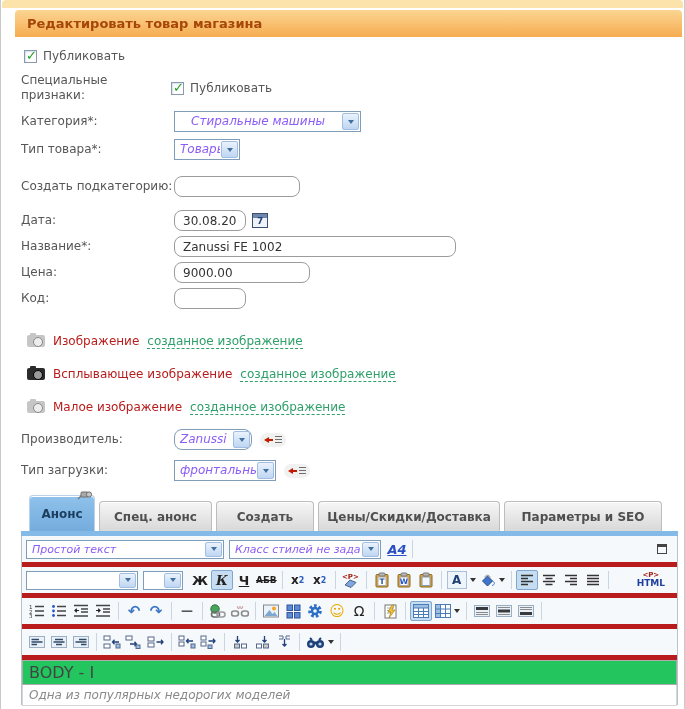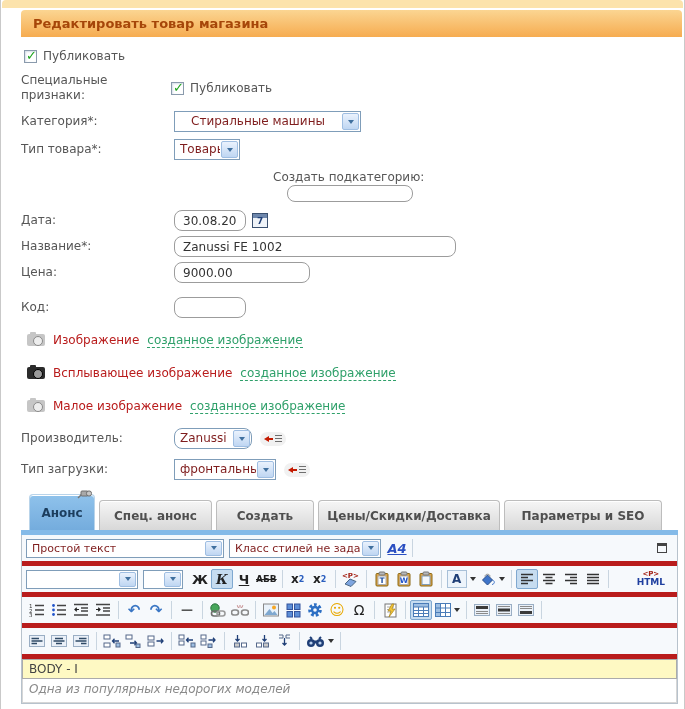--- a/index.html
+++ b/index.html
@@ -1,37 +1,37 @@
 <!DOCTYPE html>
 <html><head>
 <meta charset="utf-8">
 <style>
   * { margin:0; padding:0; box-sizing:border-box; }
   html,body { background:#fff; }
   body { font-family:"DejaVu Sans","Liberation Sans",sans-serif; font-size:12px; color:#565656; }
   .page { width:685px; height:709px; overflow:hidden; background:#fff;
           border-left:1px solid #C9C9C9; border-right:1px solid #C9C9C9; position:relative; }
   .topstrip { height:8px; background:#FCE3AC; border-radius:4px 4px 0 0; margin:0 1px; }
-  .header { margin:2px 2px 0 20px; height:27px; border-radius:4px 4px 0 0;
+  .header { margin:2px 2px 0 14px; height:27px; border-radius:4px 4px 0 0;
             background:linear-gradient(#FBD592,#F6AC50); display:flex; align-items:center; }
   .header .title { color:#A64609; font-weight:bold; font-size:13px; padding-left:12px; }
   .content { padding:12px 6px 0 20px; }
 
   
   .frow { display:flex; align-items:center; margin-bottom:6px; }
   .flabel { width:153px; flex:none; color:#565656; line-height:1.25; }
   .fvalue { display:flex; align-items:center; gap:6px; }
 
   .cb { width:13px; height:13px; border:1px solid #8A9AAC; background:#fff; position:relative;
         display:inline-block; box-shadow:inset 1px 1px 2px #D6DEE8; flex:none; }
   .cb::after { content:"✓"; position:absolute; left:1px; top:-3px; color:#1CA31C; font-weight:bold; font-size:13px; }
   .cblabel { color:#565656; }
 
   .sel { display:inline-flex; align-items:stretch; height:21px; border:1px solid #7F9DB9; background:#fff; }
-  .sel .txt { padding:2px 5px 0 5px; white-space:nowrap; overflow:hidden; color:#7f1d1d; flex:1; }
+  .sel .txt { padding:2px 5px 0 5px; white-space:nowrap; overflow:hidden; color:#8b5cf6; flex:1;font-style:italic; }
   .sel.center .txt { text-align:center; }
   .sel .btn { width:17px; margin:1px; background:linear-gradient(#EAF2FD,#BFD6F2); border:1px solid #9FBEE2;
               border-radius:2px; display:flex; align-items:center; justify-content:center; flex:none; }
   .sel .btn::after { content:""; border-left:3.5px solid transparent; border-right:3.5px solid transparent;
                      border-top:4.5px solid #40709F; }
   .inp { height:21px; border:1px solid #9C9C9C; border-radius:8px; padding:0 8px; font-size:12px;
          color:#333; font-family:inherit; outline:none; background:#fff; }
 
   .cal { width:16px; height:15px; border:1px solid #3A5070; background:#EFF3F8; position:relative; display:inline-block; }
   .cal::before { content:""; position:absolute; top:0; left:0; right:0; height:4px; background:#6E87AC; }
@@ -83,21 +83,21 @@
              border-top:4px solid #333; margin-left:3px; }
   .maxbox { width:10px; height:10px; border:1px solid #444; border-top-width:3px; margin-right:6px; }
   .htmlbtn { display:inline-flex; flex-direction:column; align-items:center; line-height:1; margin-right:8px; cursor:pointer; }
   .htmlbtn .p { color:#A32014; font-size:7px; font-weight:bold; }
   .htmlbtn .h { color:#1F3F9F; font-size:9px; font-weight:bold; }
   .undoredo { color:#3A76C4; font-size:15px; font-weight:bold; }
   .hrglyph { color:#555; font-weight:bold; }
   .smiley { color:#E8A800; font-size:15px; }
   .omega { font-size:14px; color:#222; }
   .spacer { flex:1; }
-  .statusbar { border:1px solid #ABABAB; background:#fef9c3; margin:0; padding:2px 6px; font-size:12px; color:#444; flex:none; }
+  .statusbar { border:1px solid #ABABAB; background:#22c55e; margin:0; padding:2px 6px; font-size:16px; color:#444; flex:none; }
   .econtent { background:#fff; border:1px solid #D6D6D6; border-top:none; flex:1; padding:3px 6px;
               font-style:italic; color:#8A8A8A; font-size:12px; }
   .pin { position:absolute; top:-7px; right:2px; }
 </style>
 </head>
 <body>
 
 <div class="page">
   <div class="topstrip"></div>
   <div class="header">
@@ -130,42 +130,42 @@
     </div>
 
     <div class="frow" style="margin-bottom:10px;">
       <div class="flabel">Тип товара*:</div>
       <div class="sel" style="width:66px;">
         <span class="txt">Товары</span>
         <span class="btn"></span>
       </div>
     </div>
 
-    <div class="frow" style="margin-bottom:8px; height:32px;flex-direction:column;">
+    <div class="frow" style="margin-bottom:8px; height:32px;">
       <div class="flabel">Создать подкатегорию:</div>
       <input class="inp" style="width: 126px;" value="">
     </div>
 
     <div class="frow" style="margin-bottom:5px;">
       <div class="flabel">Дата:</div>
       <input class="inp" style="width: 72px;" value="30.08.2010">
       <span class="cal" style="margin-left:6px;"></span>
     </div>
 
     <div class="frow" style="margin-bottom:5px;">
       <div class="flabel">Название*:</div>
       <input class="inp" style="width: 282px;" value="Zanussi FE 1002">
     </div>
 
-    <div class="frow" style="margin-bottom:14px;">
+    <div class="frow" style="margin-bottom:5px;">
       <div class="flabel">Цена:</div>
       <input class="inp" style="width: 136px;" value="9000.00">
     </div>
 
-    <div class="frow" style="margin-bottom:11px;">
+    <div class="frow" style="margin-bottom:21px;">
       <div class="flabel">Код:</div>
       <input class="inp" style="width: 72px;" value="">
     </div>
 
     <div class="imgrow">
       <span class="cam"></span>
       <span class="imglabel">Изображение</span>
       <a class="greenlink">созданное изображение</a>
     </div>
     <div class="imgrow">

